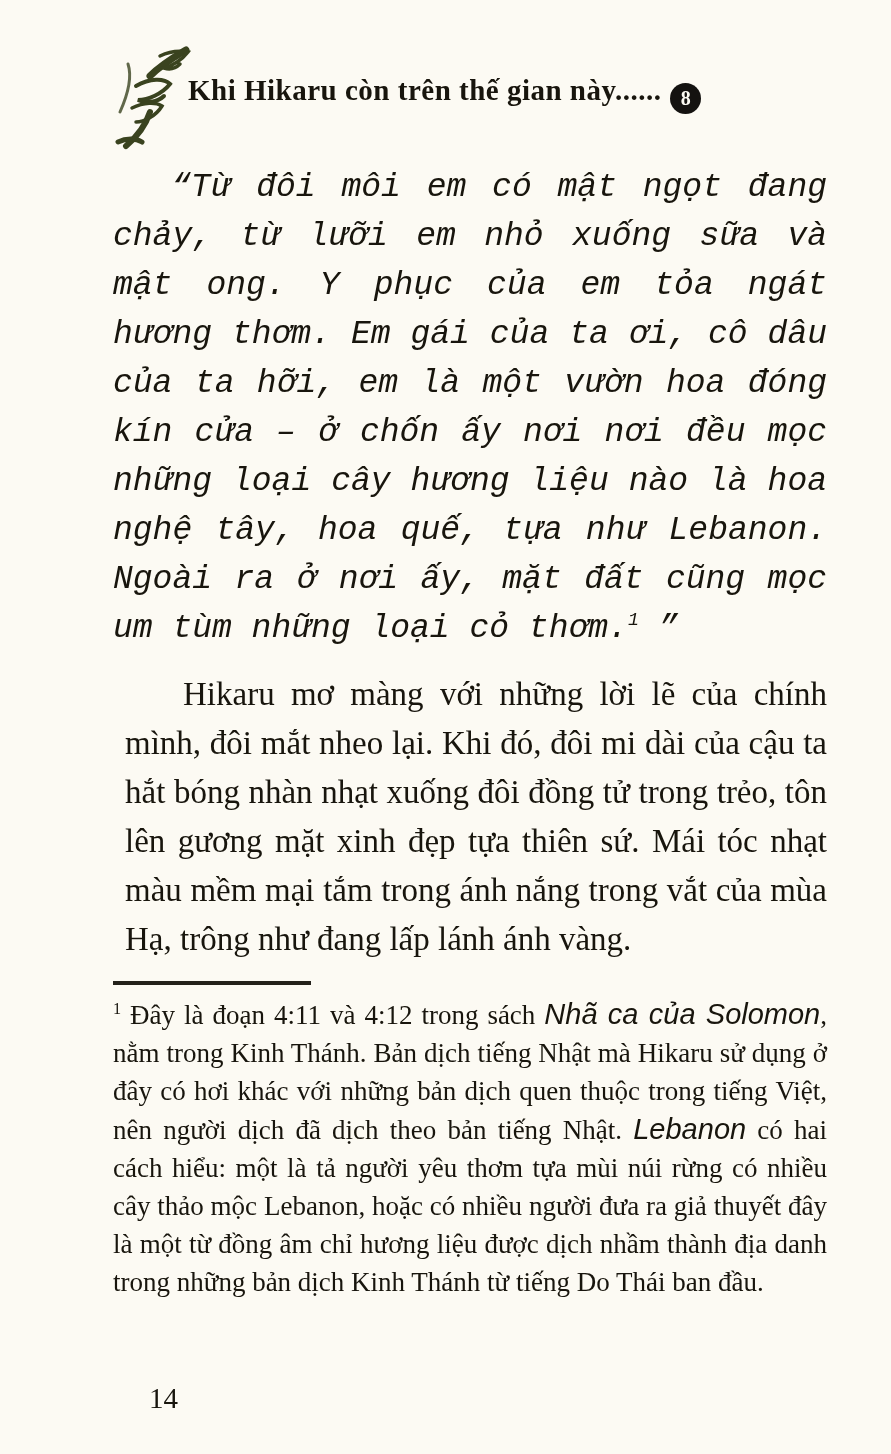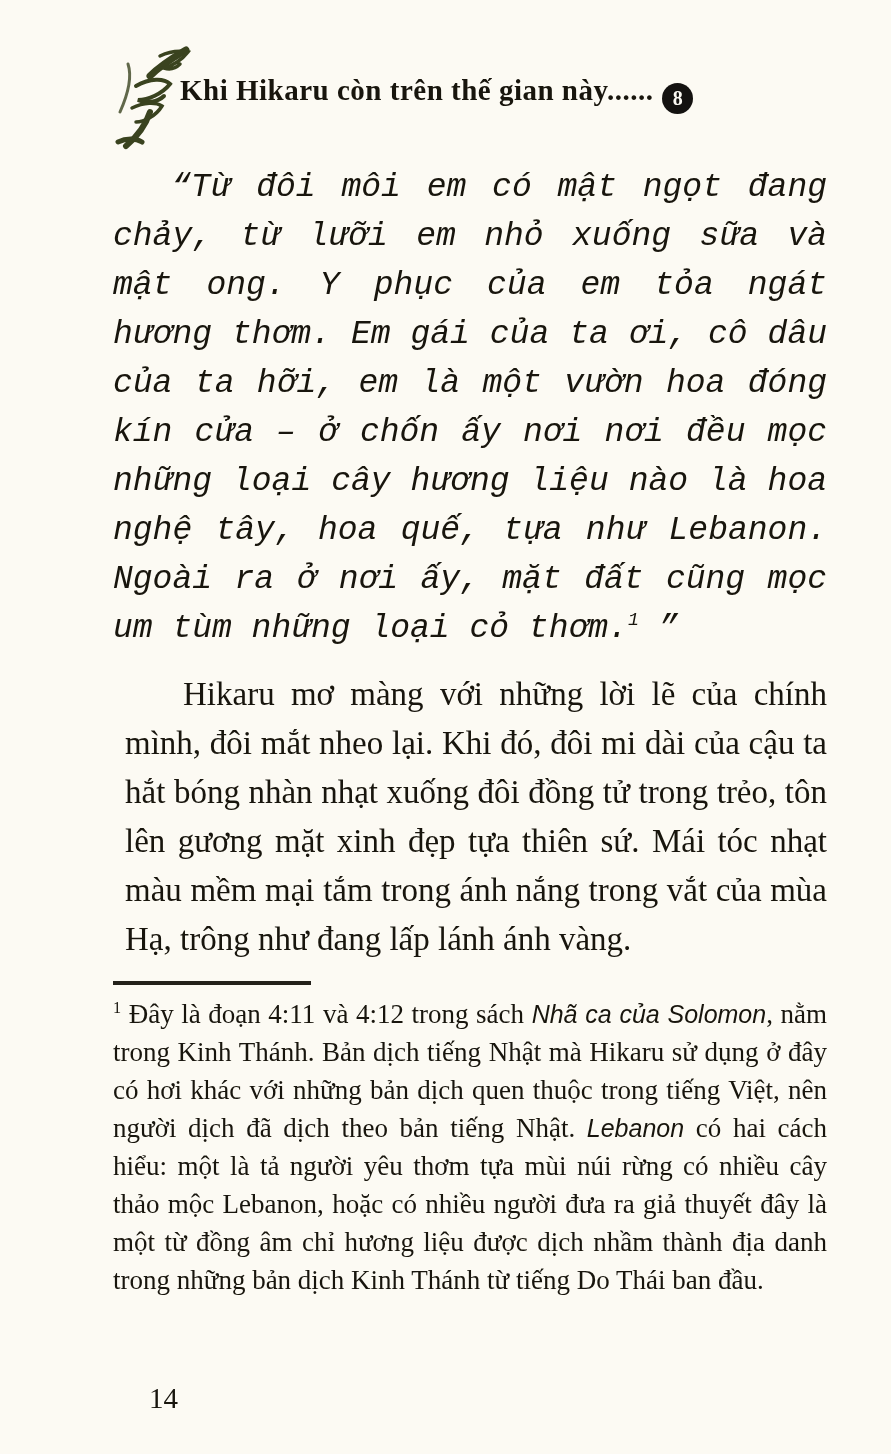--- a/index.html
+++ b/index.html
@@ -24,21 +24,21 @@
   .header { position: relative; height: 163px; }
   .logo {
     position: absolute;
     left: 98px;
     top: 42px;
     width: 120px;
     height: 112px;
   }
   .title {
     position: absolute;
-    left: 180px;
+    left: 188px;
     top: 74px;
     font-size: 29px;
     font-weight: bold;
     letter-spacing: 0.5px;
     white-space: nowrap;
   }
   .chapter-badge {
     display: inline-block;
     width: 31px;
     height: 31px;
@@ -83,21 +83,21 @@
     margin: 8px 0 10px 0;
   }
   .footnote {
     font-size: 27px;
     line-height: 38px;
     text-align: justify;
   }
   .footnote .seg-italic-sans {
     font-family: "Liberation Sans", sans-serif;
     font-style: italic;
-    font-size: 25px;
+    font-size: 29px;
   }
   .footnote sup.fn-marker {
     font-size: 0.6em;
     vertical-align: super;
     line-height: 0;
   }
   
   .page-number {
     position: absolute;
     left: 113px;

